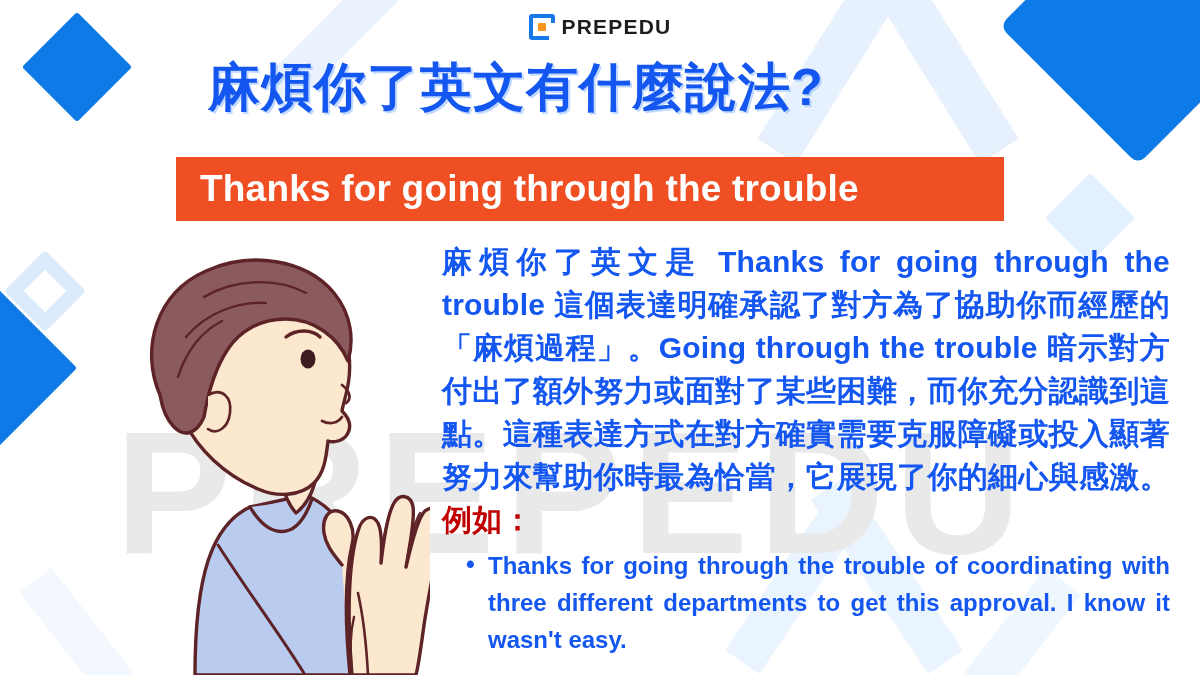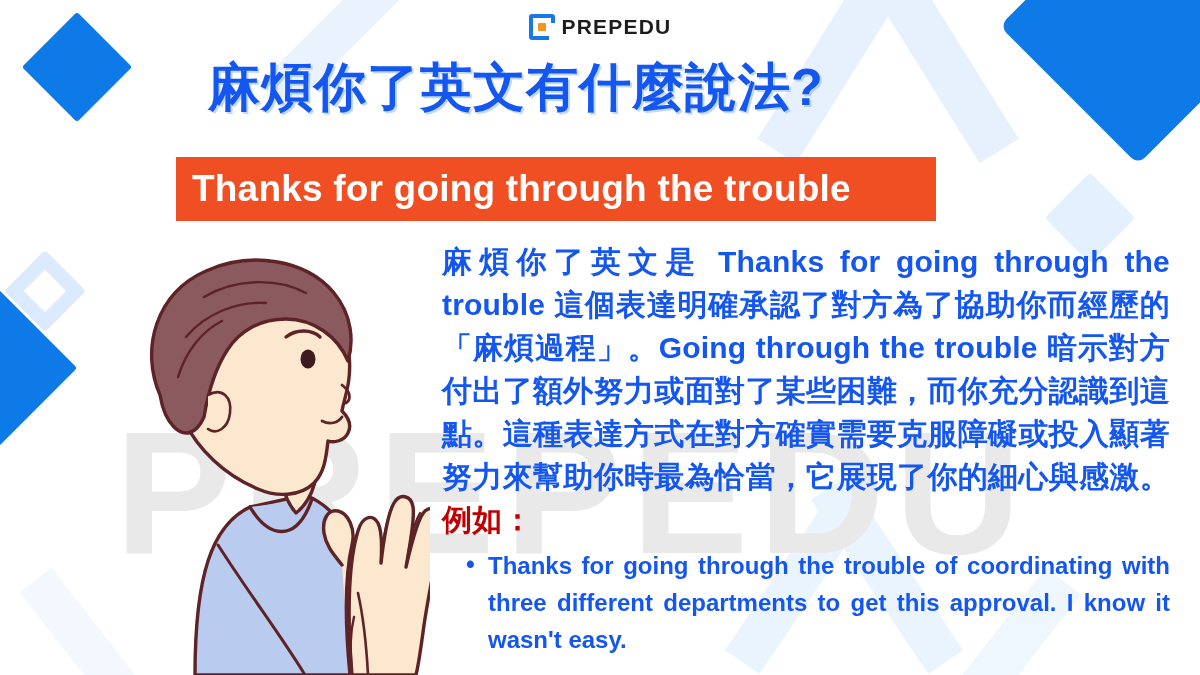--- a/index.html
+++ b/index.html
@@ -85,23 +85,23 @@
   
   .headline {
     position:absolute; left:0; top:58px; width:1032px; text-align:center;
     font-size:52px; font-weight:bold; color:#1456f0; letter-spacing:1px;
     line-height:1.15;
     text-shadow:2px 2px 0 rgba(120,170,255,.45);
   }
 
   
   .banner {
-    position:absolute; left:176px; top:157px; width:760px; height:64px;
+    position:absolute; left:176px; top:157px; width:828px; height:64px;
     background:#f04e23; display:flex; align-items:center;
-    padding-left:16px;
+    padding-left:24px;
   }
   .banner-text {
     color:#ffffff; font-size:37px; font-weight:bold; letter-spacing:.2px;
     white-space:nowrap;
   }
 
   
   .illus { position:absolute; left:100px; top:245px; width:330px; height:430px; }
 
   

